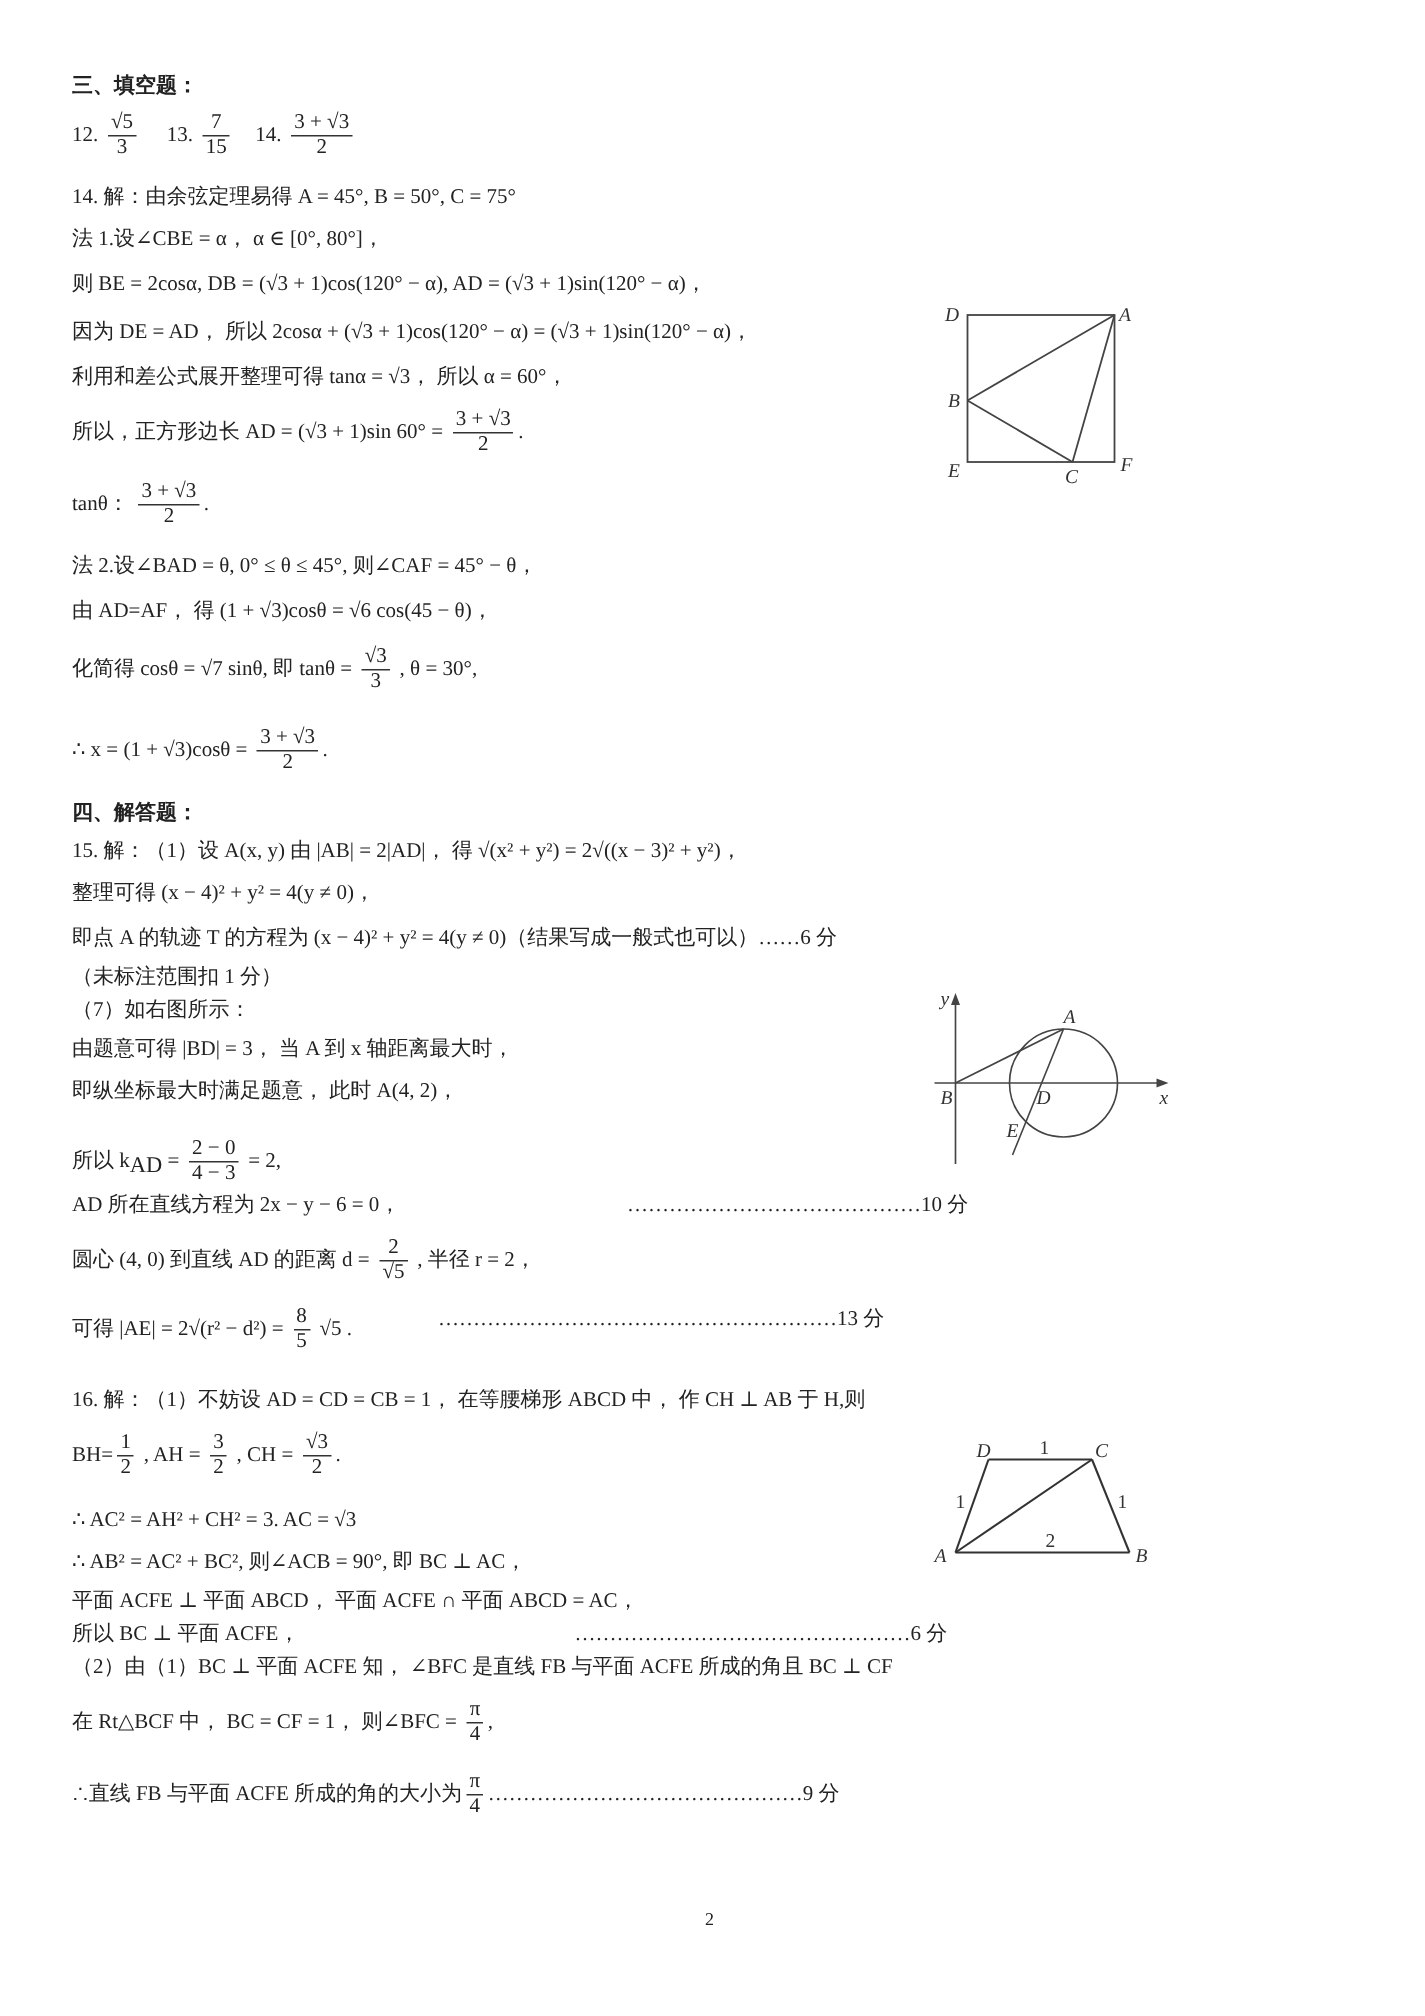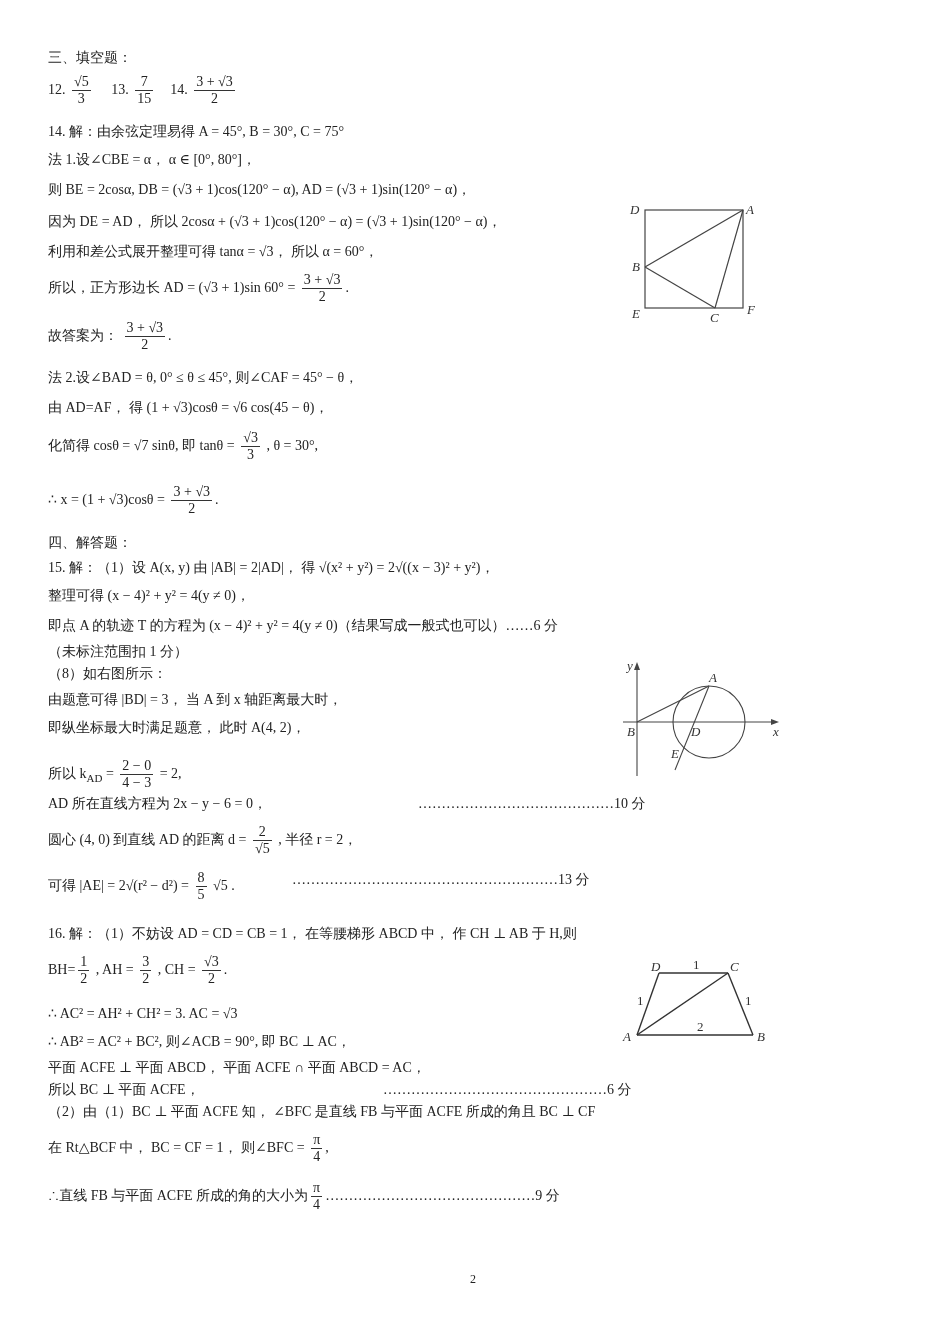--- a/index.html
+++ b/index.html
@@ -1,19 +1,19 @@
 <!DOCTYPE html>
 <html><head>
 <meta charset="utf-8">
 <style>
   html,body{margin:0;padding:0;background:#fff;}
   body{width:950px;height:1344px;position:relative;overflow:hidden;
        font-family:"Liberation Serif","DejaVu Serif",serif;color:#222;font-size:14px;}
   .ln{position:absolute;left:48px;white-space:nowrap;line-height:20px;}
-  .b{font-weight:normal;}
+  .b{font-weight:bold;}
   .frac{display:inline-block;vertical-align:middle;text-align:center;margin:0 3px;line-height:16px;}
   .frac .n{display:block;border-bottom:1px solid #333;padding:0 2px;}
   .frac .d{display:block;padding:0 2px;}
   .score{position:absolute;white-space:nowrap;line-height:20px;}
   svg text{font-family:"Liberation Serif",serif;font-style:italic;font-size:13px;fill:#333;}
   .pg{position:absolute;left:470px;top:1272px;font-size:12px;}
 </style>
 </head>
 <body>
 
@@ -23,31 +23,31 @@
   <span>12.</span>
   <span class="frac"><span class="n">√5</span><span class="d">3</span></span>
   &nbsp;&nbsp;&nbsp;
   <span>13.</span>
   <span class="frac"><span class="n">7</span><span class="d">15</span></span>
   &nbsp;&nbsp;
   <span>14.</span>
   <span class="frac"><span class="n">3 + √3</span><span class="d">2</span></span>
 </div>
 
-<div class="ln" style="top:122px">14. 解：由余弦定理易得 A = 45°, B = 30°, C = 75°</div>
+<div class="ln" style="top:122px">14. 解：由余弦定理易得 A = 45°, B = 50°, C = 75°</div>
 <div class="ln" style="top:150px">法 1.设∠CBE = α， α ∈ [0°, 80°]，</div>
 <div class="ln" style="top:180px">则 BE = 2cosα, DB = (√3 + 1)cos(120° − α), AD = (√3 + 1)sin(120° − α)，</div>
 <div class="ln" style="top:212px">因为 DE = AD， 所以 2cosα + (√3 + 1)cos(120° − α) = (√3 + 1)sin(120° − α)，</div>
 <div class="ln" style="top:242px">利用和差公式展开整理可得 tanα = √3， 所以 α = 60°，</div>
 <div class="ln" style="top:272px">
   <span>所以，正方形边长 AD = (√3 + 1)sin 60° =</span>
   <span class="frac"><span class="n">3 + √3</span><span class="d">2</span></span>.
 </div>
 <div class="ln" style="top:320px">
-  <span>故答案为：</span>
+  <span>tanθ：</span>
   <span class="frac"><span class="n">3 + √3</span><span class="d">2</span></span>.
 </div>
 <div class="ln" style="top:368px">法 2.设∠BAD = θ, 0° ≤ θ ≤ 45°, 则∠CAF = 45° − θ，</div>
 <div class="ln" style="top:398px">由 AD=AF， 得 (1 + √3)cosθ = √6 cos(45 − θ)，</div>
 <div class="ln" style="top:430px">
   <span>化简得 cosθ = √7 sinθ, 即 tanθ =</span>
   <span class="frac"><span class="n">√3</span><span class="d">3</span></span>
   <span>, θ = 30°,</span>
 </div>
 <div class="ln" style="top:484px">
@@ -66,25 +66,25 @@
   <text x="12" y="118">E</text>
   <text x="90" y="122">C</text>
   <text x="127" y="114">F</text>
 </svg>
 
 <div class="ln b" style="top:533px">四、解答题：</div>
 <div class="ln" style="top:558px">15. 解：（1）设 A(x, y) 由 |AB| = 2|AD|， 得 √(x² + y²) = 2√((x − 3)² + y²)，</div>
 <div class="ln" style="top:586px">整理可得 (x − 4)² + y² = 4(y ≠ 0)，</div>
 <div class="ln" style="top:616px">即点 A 的轨迹 T 的方程为 (x − 4)² + y² = 4(y ≠ 0)（结果写成一般式也可以）……6 分</div>
 <div class="ln" style="top:642px">（未标注范围扣 1 分）</div>
-<div class="ln" style="top:664px">（8）如右图所示：</div>
+<div class="ln" style="top:664px">（7）如右图所示：</div>
 <div class="ln" style="top:690px">由题意可得 |BD| = 3， 当 A 到 x 轴距离最大时，</div>
 <div class="ln" style="top:718px">即纵坐标最大时满足题意， 此时 A(4, 2)，</div>
 <div class="ln" style="top:758px">
-  <span>所以 k</span><sub style="font-size:11px">AD</sub> =
+  <span>所以 k</span><sub style="font-size:15px">AD</sub> =
   <span class="frac"><span class="n">2 − 0</span><span class="d">4 − 3</span></span>
   <span>= 2,</span>
 </div>
 <div class="ln" style="top:794px">AD 所在直线方程为 2x − y − 6 = 0，</div>
 <div class="score" style="left:418px;top:794px">……………………………………10 分</div>
 <div class="ln" style="top:824px">
   <span>圆心 (4, 0) 到直线 AD 的距离 d =</span>
   <span class="frac"><span class="n">2</span><span class="d">√5</span></span>
   <span>, 半径 r = 2，</span>
 </div>

